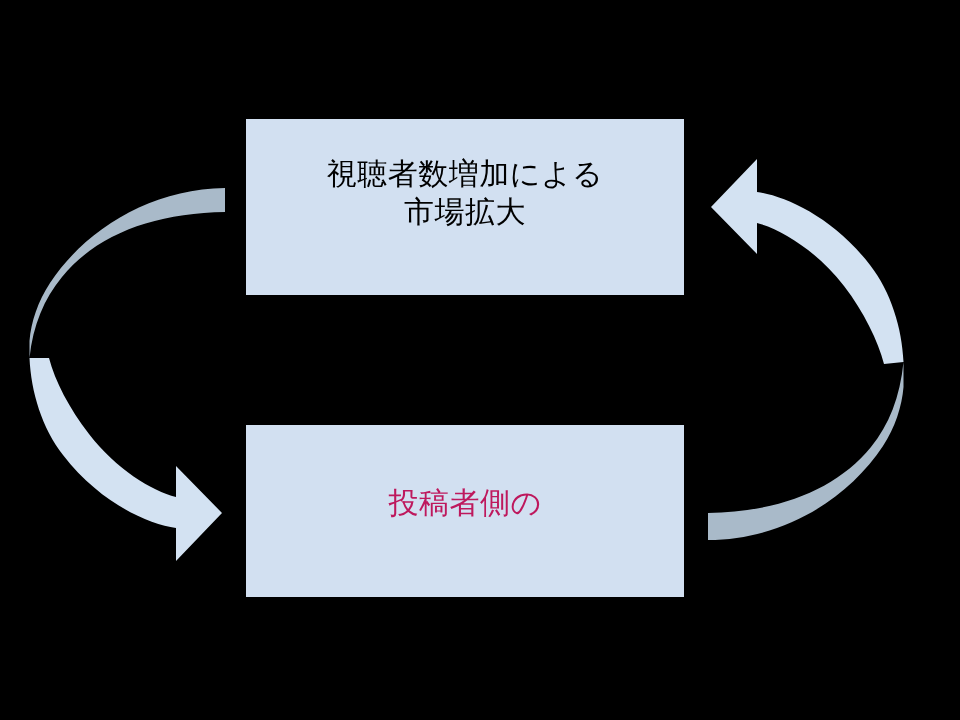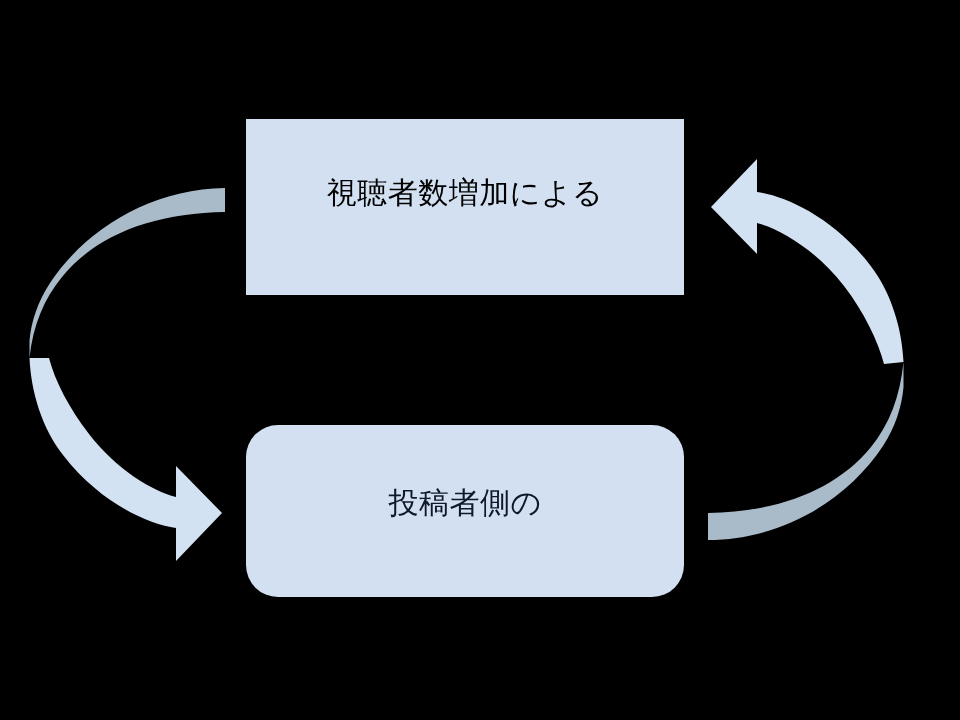--- a/index.html
+++ b/index.html
@@ -105,19 +105,20 @@
                L 757,254
                L 757,223
                C 781,229 817,251 844,286
                C 864,312 878,341 884,364
                Z"></path>
     </g>
   </svg>
 
   <div id="node-box-top" class="node-box" style="background: rgb(210, 224, 241); color: rgb(0, 0, 0);">
     <span class="node-line">視聴者数増加による</span>
+    <span class="node-line">市場拡大</span>
   </div>
 
-  <div id="node-box-bottom" class="node-box" style="background: rgb(210, 224, 241); color: #0f172a; border-radius: 32px;">
+  <div id="node-box-bottom" class="node-box" style="background: rgb(210, 224, 241); color: #be185d;">
     <span class="node-line">投稿者側の</span>
   </div>
 
 </div>
 
 </body></html>

